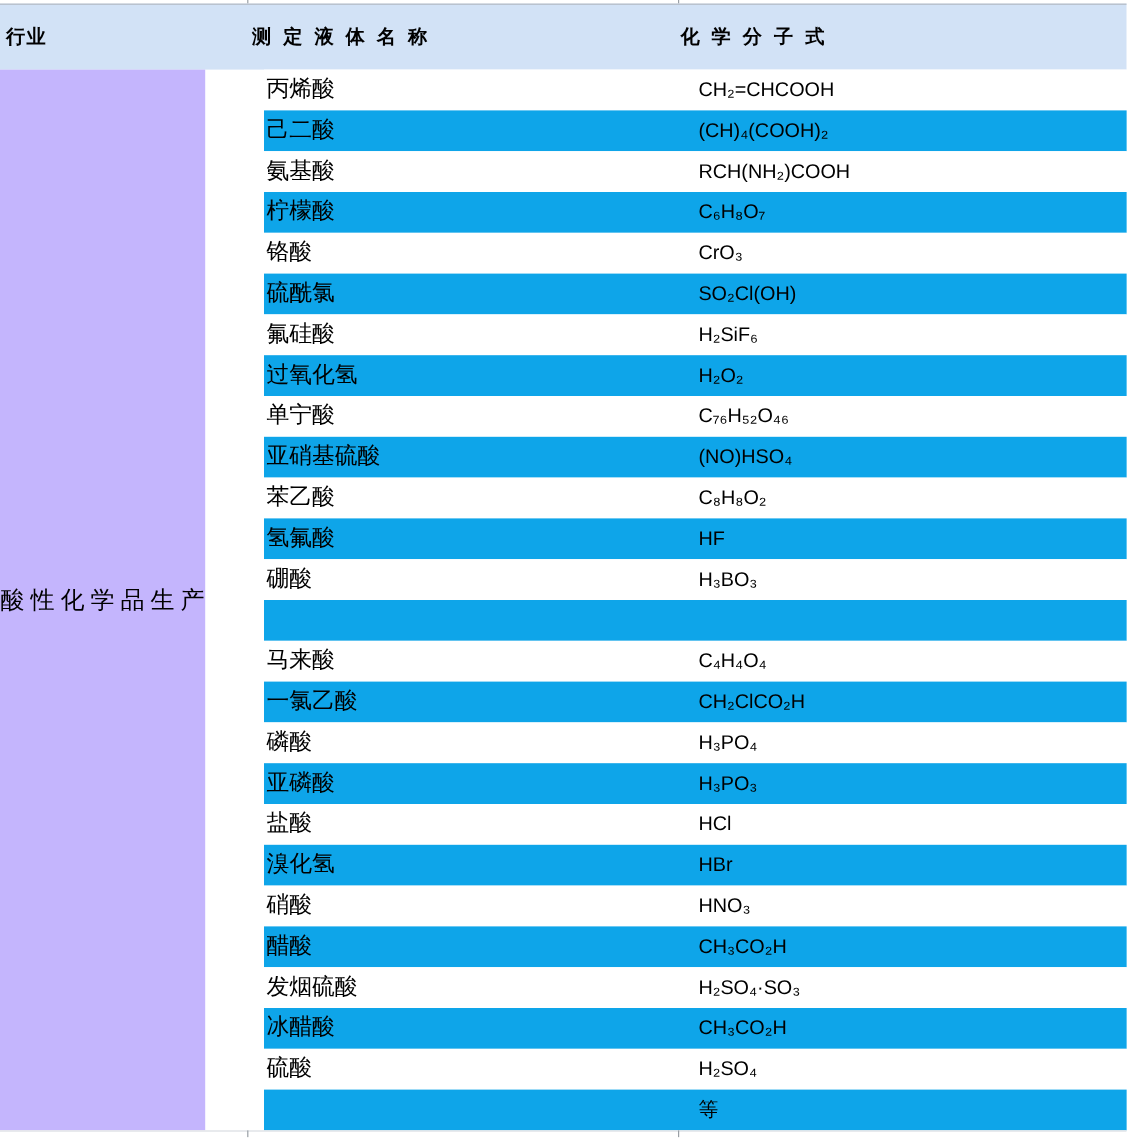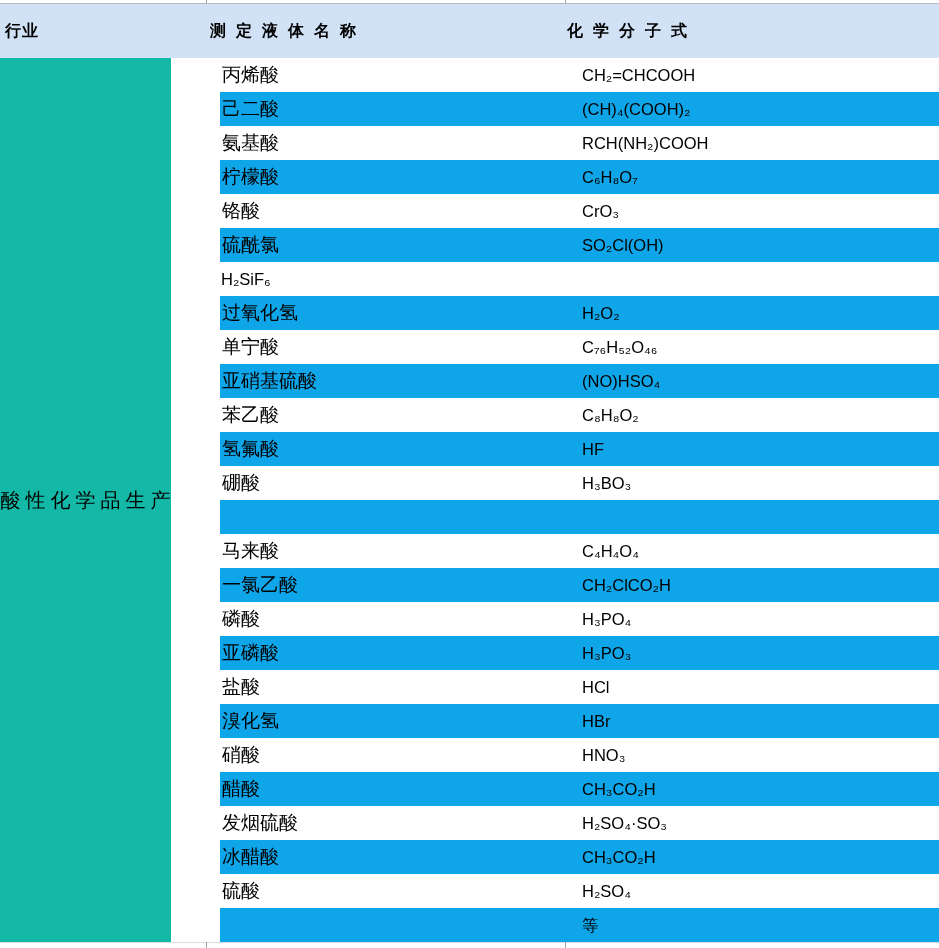--- a/index.html
+++ b/index.html
@@ -37,21 +37,21 @@
   .header .h-col1 { width: 207px; padding-left: 5px; box-sizing: border-box; letter-spacing: 1px; }
   .header .h-col2 { width: 360px; padding-left: 3px; box-sizing: border-box; letter-spacing: 10px; font-family: Liberation Serif, serif; }
   .header .h-col3 { flex: 1; letter-spacing: 10px; }
 
   
   .body { position: absolute; left: 0; top: 58px; width: 939px; height: 884px; }
 
   .industry-col {
     position: absolute; left: 0; top: 0;
     width: 171px; height: 884px;
-    background: #14b8a6;
+    background: #c4b5fd;
     display: flex; align-items: center; justify-content: center;
   }
   .industry-label {
     font-size: 20px;
     letter-spacing: 5px;
     padding-left: 5px; 
     white-space: nowrap;
   }
 
   .rows { position: absolute; left: 220px; top: 0; width: 733px; height: 884px; }
@@ -112,20 +112,21 @@
         </div>
         <div class="row odd">
           <div class="cell name">铬酸</div>
           <div class="cell formula">CrO₃</div>
         </div>
         <div class="row even">
           <div class="cell name">硫酰氯</div>
           <div class="cell formula">SO₂Cl(OH)</div>
         </div>
         <div class="row odd">
+          <div class="cell name">氟硅酸</div>
           <div class="cell formula">H₂SiF₆</div>
         </div>
         <div class="row even">
           <div class="cell name">过氧化氢</div>
           <div class="cell formula">H₂O₂</div>
         </div>
         <div class="row odd">
           <div class="cell name">单宁酸</div>
           <div class="cell formula">C₇₆H₅₂O₄₆</div>
         </div>

